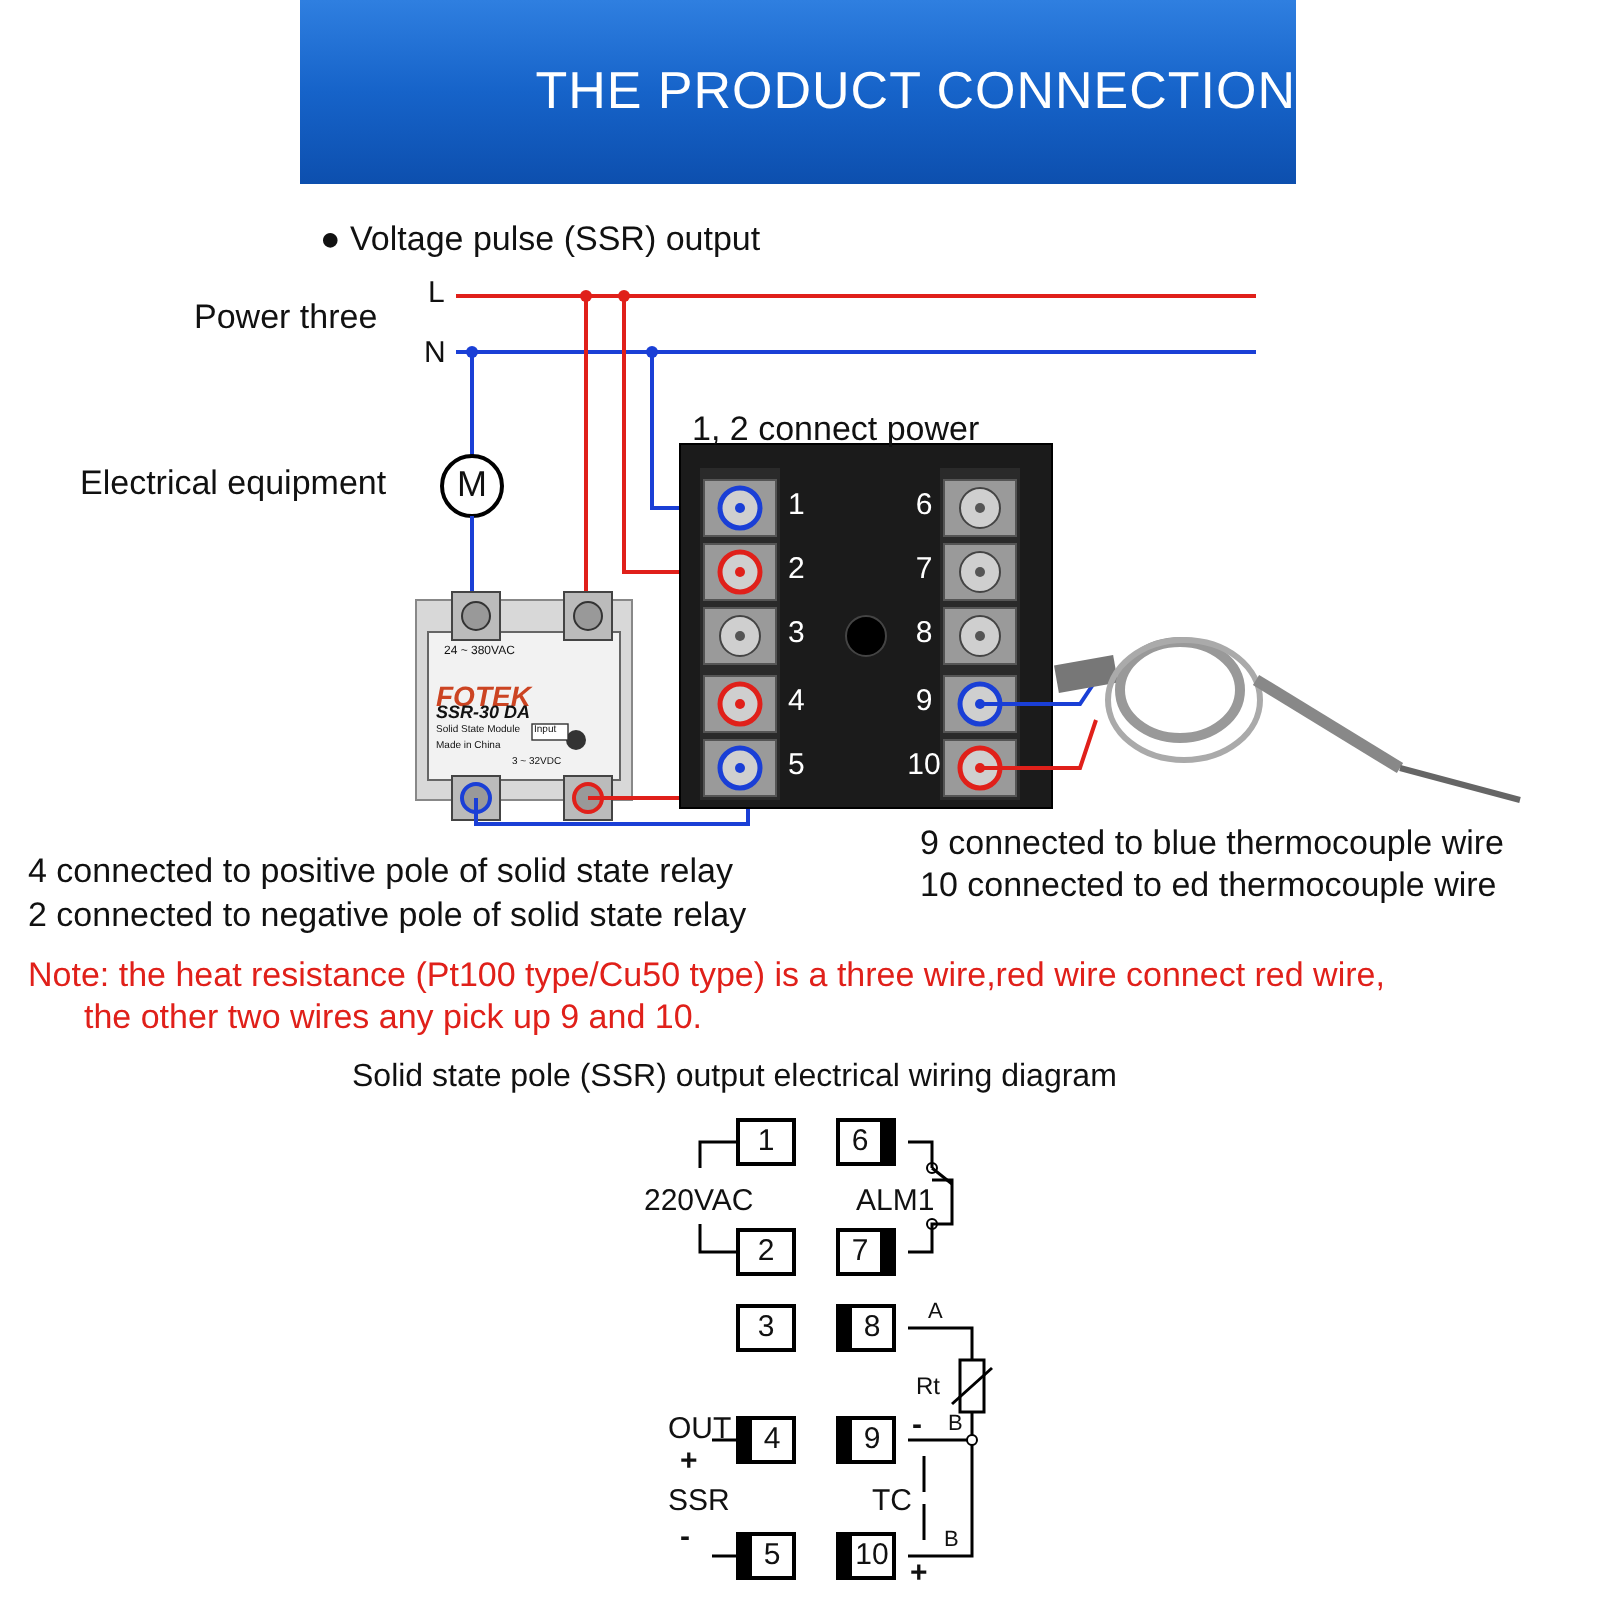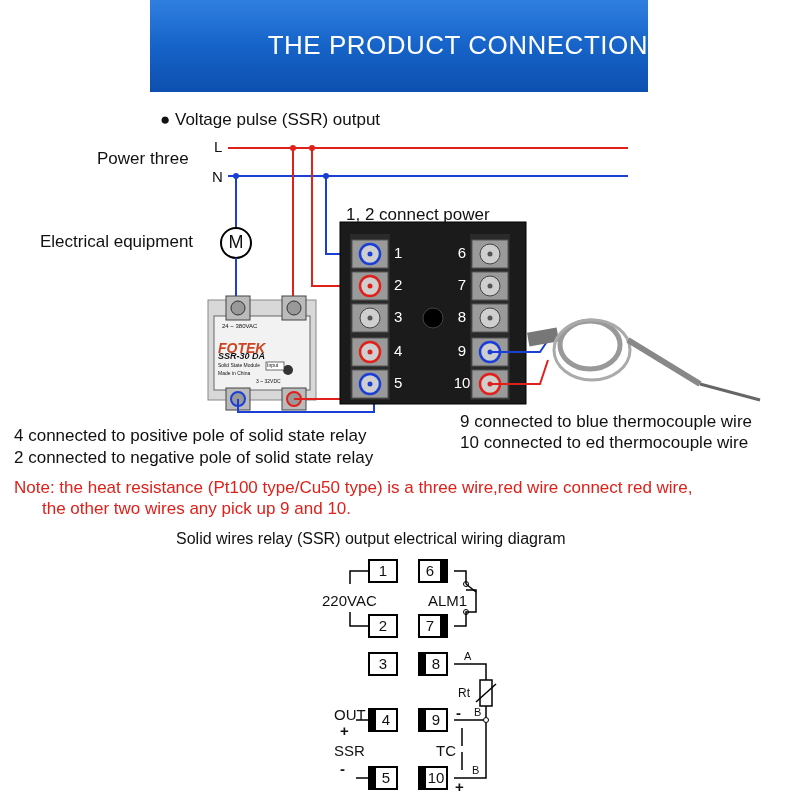--- a/index.html
+++ b/index.html
@@ -170,21 +170,21 @@
     <div class="abs" style="left: 452px; top: 374px; color: rgb(255, 255, 255); font-size: 15px; width: 20px; text-align: center;">10</div>
   </div>
 
 <div class="abs txt" style="left:14px; top:426px;">4 connected to positive pole of solid state relay</div>
 <div class="abs txt" style="left:14px; top:448px;">2 connected to negative pole of solid state relay</div>
 <div class="abs txt" style="left:460px; top:412px;">9 connected to blue thermocouple wire</div>
 <div class="abs txt" style="left:460px; top:433px;">10 connected to ed thermocouple wire</div>
 <div class="abs txt red" style="left:14px; top:478px;">Note: the heat resistance (Pt100 type/Cu50 type) is a three wire,red wire connect red wire,</div>
 <div class="abs txt red" style="left:14px; top:499px;margin-left:28px;">the other two wires any pick up 9 and 10.</div>
 
-<div class="abs" style="left:176px; top:530px; font-size:16px;">Solid wires relay (SSR) output electrical wiring diagram</div>
+<div class="abs" style="left:176px; top:530px; font-size:16px;">Solid state pole (SSR) output electrical wiring diagram</div>
 <div id="schemPins">
     <div class="pin-box" style="left: 368px; top: 559px; border-left: 2px solid rgb(0, 0, 0);">1</div>
     <div class="pin-box" style="left: 418px; top: 559px; border-left: 2px solid rgb(0, 0, 0); border-right: 8px solid rgb(0, 0, 0);">6</div>
     <div class="pin-box" style="left: 368px; top: 614px; border-left: 2px solid rgb(0, 0, 0);">2</div>
     <div class="pin-box" style="left: 418px; top: 614px; border-left: 2px solid rgb(0, 0, 0); border-right: 8px solid rgb(0, 0, 0);">7</div>
     <div class="pin-box" style="left: 368px; top: 652px; border-left: 2px solid rgb(0, 0, 0);">3</div>
     <div class="pin-box" style="left: 418px; top: 652px; border-left: 8px solid rgb(0, 0, 0); border-right: 2px solid rgb(0, 0, 0);">8</div>
     <div class="pin-box" style="left: 368px; top: 708px; border-left: 8px solid rgb(0, 0, 0);">4</div>
     <div class="pin-box" style="left: 418px; top: 708px; border-left: 8px solid rgb(0, 0, 0); border-right: 2px solid rgb(0, 0, 0);">9</div>
     <div class="pin-box" style="left: 368px; top: 766px; border-left: 8px solid rgb(0, 0, 0);">5</div>

